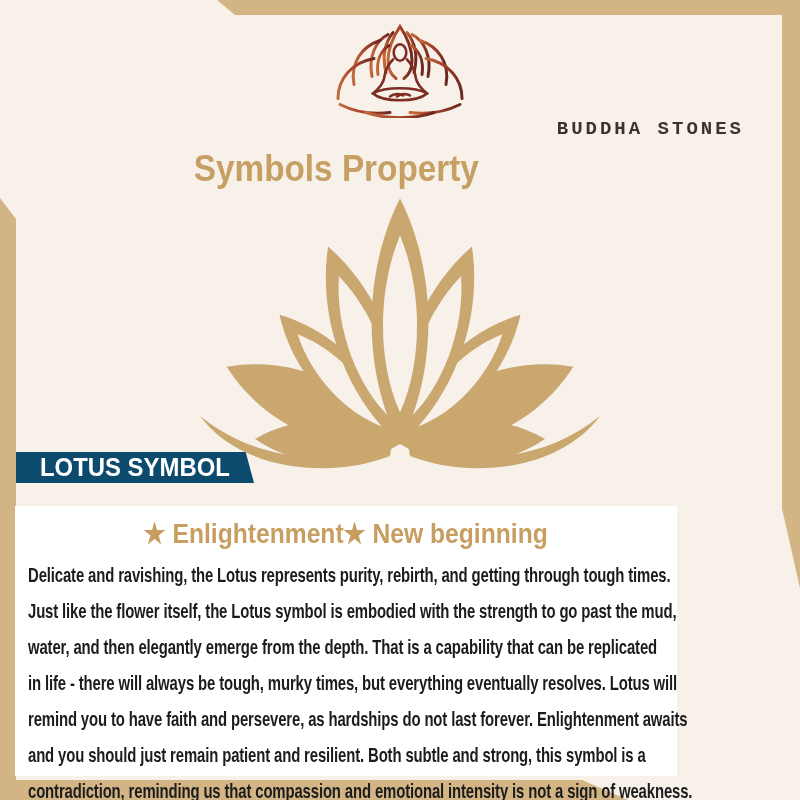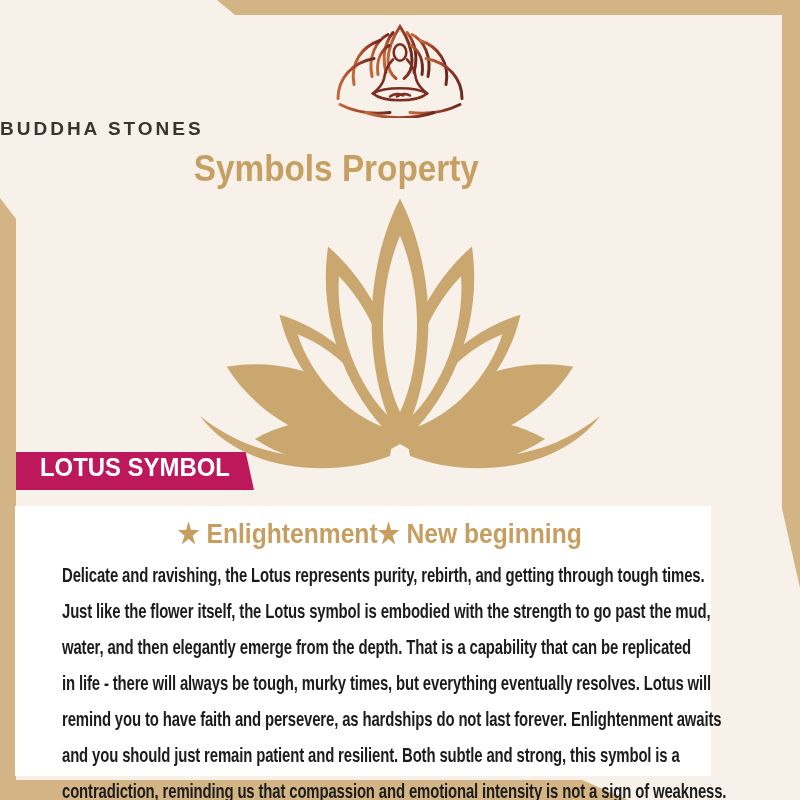--- a/index.html
+++ b/index.html
@@ -12,42 +12,42 @@
     clip-path:polygon(0 0,100% 0,100% 100%,3.1% 100%);}
   .deco-right{left:782px;top:0;width:18px;height:588px;
     clip-path:polygon(0 0,100% 0,100% 100%,0 86.5%);}
   .deco-left{left:0;top:198px;width:16px;height:602px;
     clip-path:polygon(0 0,100% 3.5%,100% 100%,0 100%);}
   .deco-bottom{left:0;top:780px;width:628px;height:20px;
     clip-path:polygon(0 0,92.7% 0,100% 100%,0 100%);}
 
   
   .logo{position:absolute;left:330px;top:22px;width:140px;height:96px;}
-  .brand-name{position:absolute;left:0;top:118px;width:744px;text-align:left;
-    font-family:Liberation Sans, sans-serif;font-size:19px;font-weight:600;
+  .brand-name{position:absolute;left:0;top:118px;width:744px;text-align:right;
+    font-family:Liberation Mono, monospace;font-size:19px;font-weight:600;
     letter-spacing:3px;color:#3C332E;}
 
   .page-title-wrap{position:absolute;left:0;top:148px;width:672px;
     display:flex;justify-content:center;}
   .page-title{font-size:37px;font-weight:700;color:#C6A063;white-space:nowrap;
     transform:scaleX(0.9);transform-origin:center;}
 
   
   .lotus{position:absolute;left:170px;top:192px;width:460px;height:300px;}
 
   
-  .ribbon{position:absolute;left:16px;top:452px;width:238px;height:38px;
-    background:#be185d;clip-path:polygon(0 0,96.5% 0,100% 100%,0 100%);
+  .ribbon{position:absolute;left:16px;top:452px;width:238px;height:31px;
+    background:#0c4a6e;clip-path:polygon(0 0,96.5% 0,100% 100%,0 100%);
     display:flex;align-items:flex-start;z-index:3;}
   .ribbon-label{color:#FFFFFF;font-size:26px;font-weight:600;white-space:nowrap;
     padding-left:26px;transform:scaleX(0.92);transform-origin:left center;}
 
   
   .card{position:absolute;left:15px;top:506px;width:662px;height:270px;
-    background:#FFFFFF;z-index:4;padding-left:34px;}
+    background:#FFFFFF;z-index:4;}
   .card-heading-wrap{display:flex;justify-content:center;margin-top:11px;}
   .card-heading{font-size:28px;font-weight:700;color:#C79E5F;white-space:nowrap;
     transform:scaleX(0.88);transform-origin:center;}
   .paragraph{margin-top:7px;padding-left:13px;}
   .pline{font-size:21px;font-weight:700;color:#1C1C1C;line-height:36px;
     white-space:nowrap;letter-spacing:-0.2px;
     transform:scaleX(0.71);transform-origin:left center;}
 </style>
 </head>
 <body>

